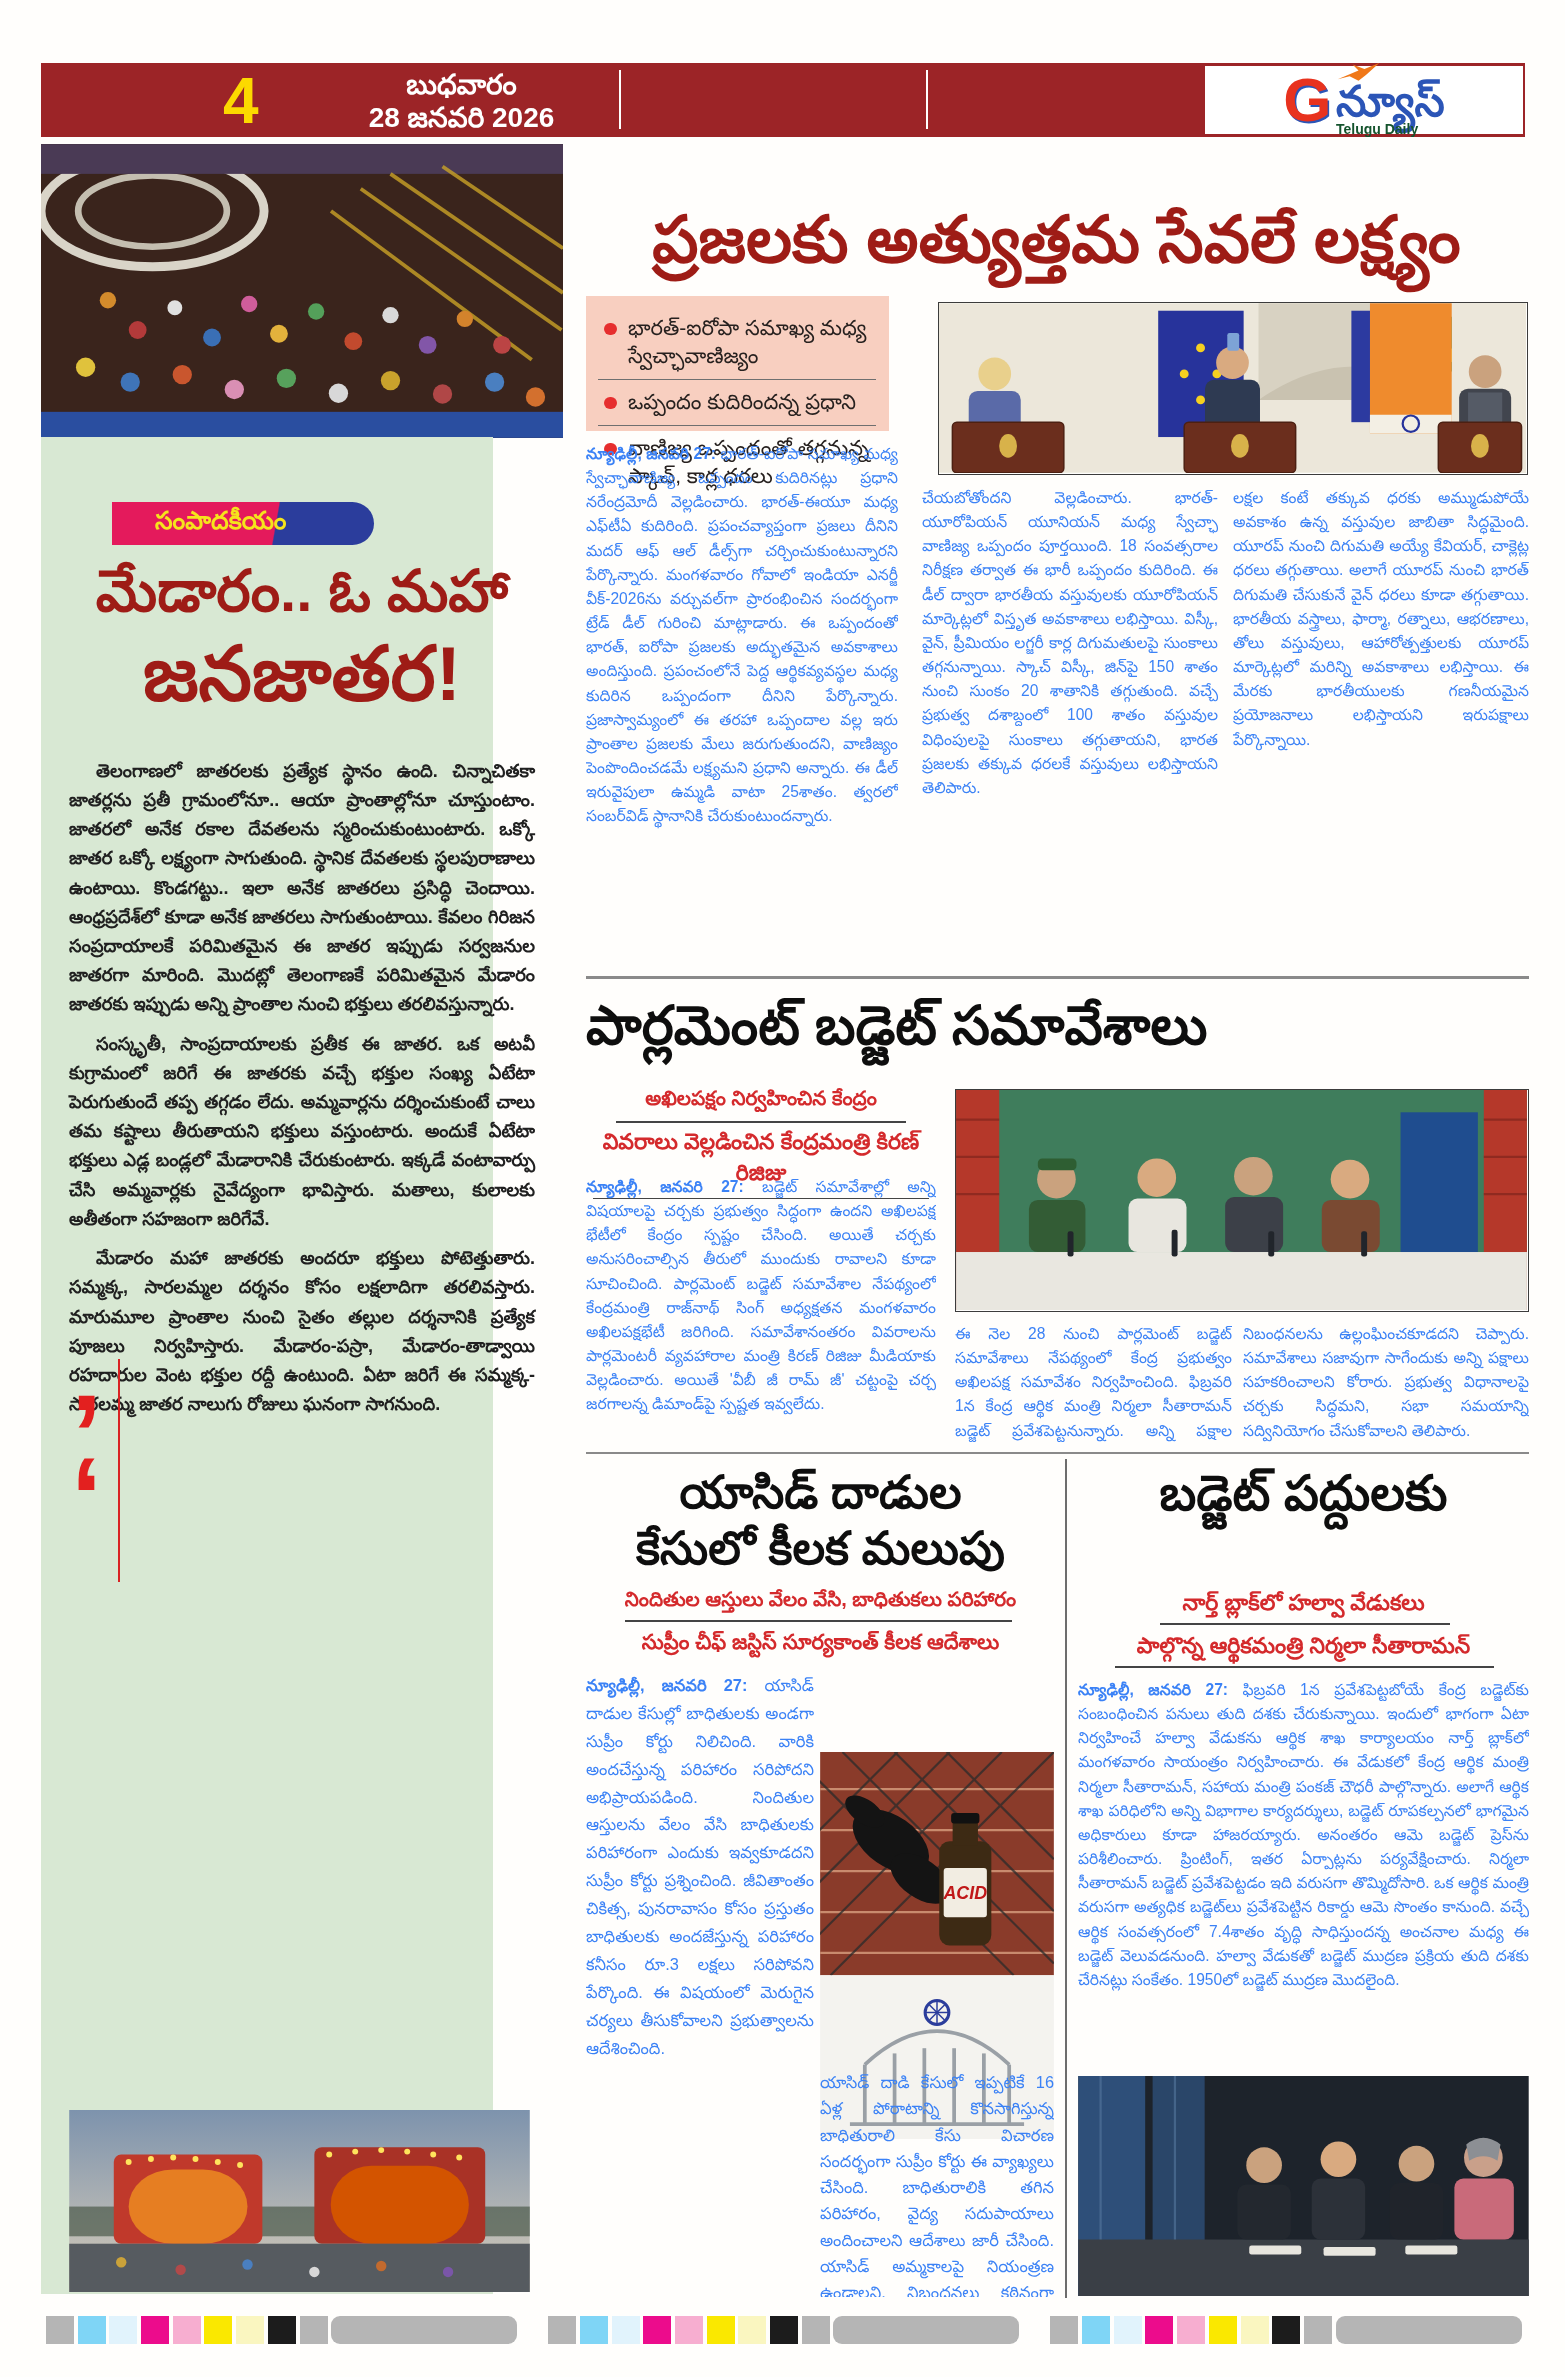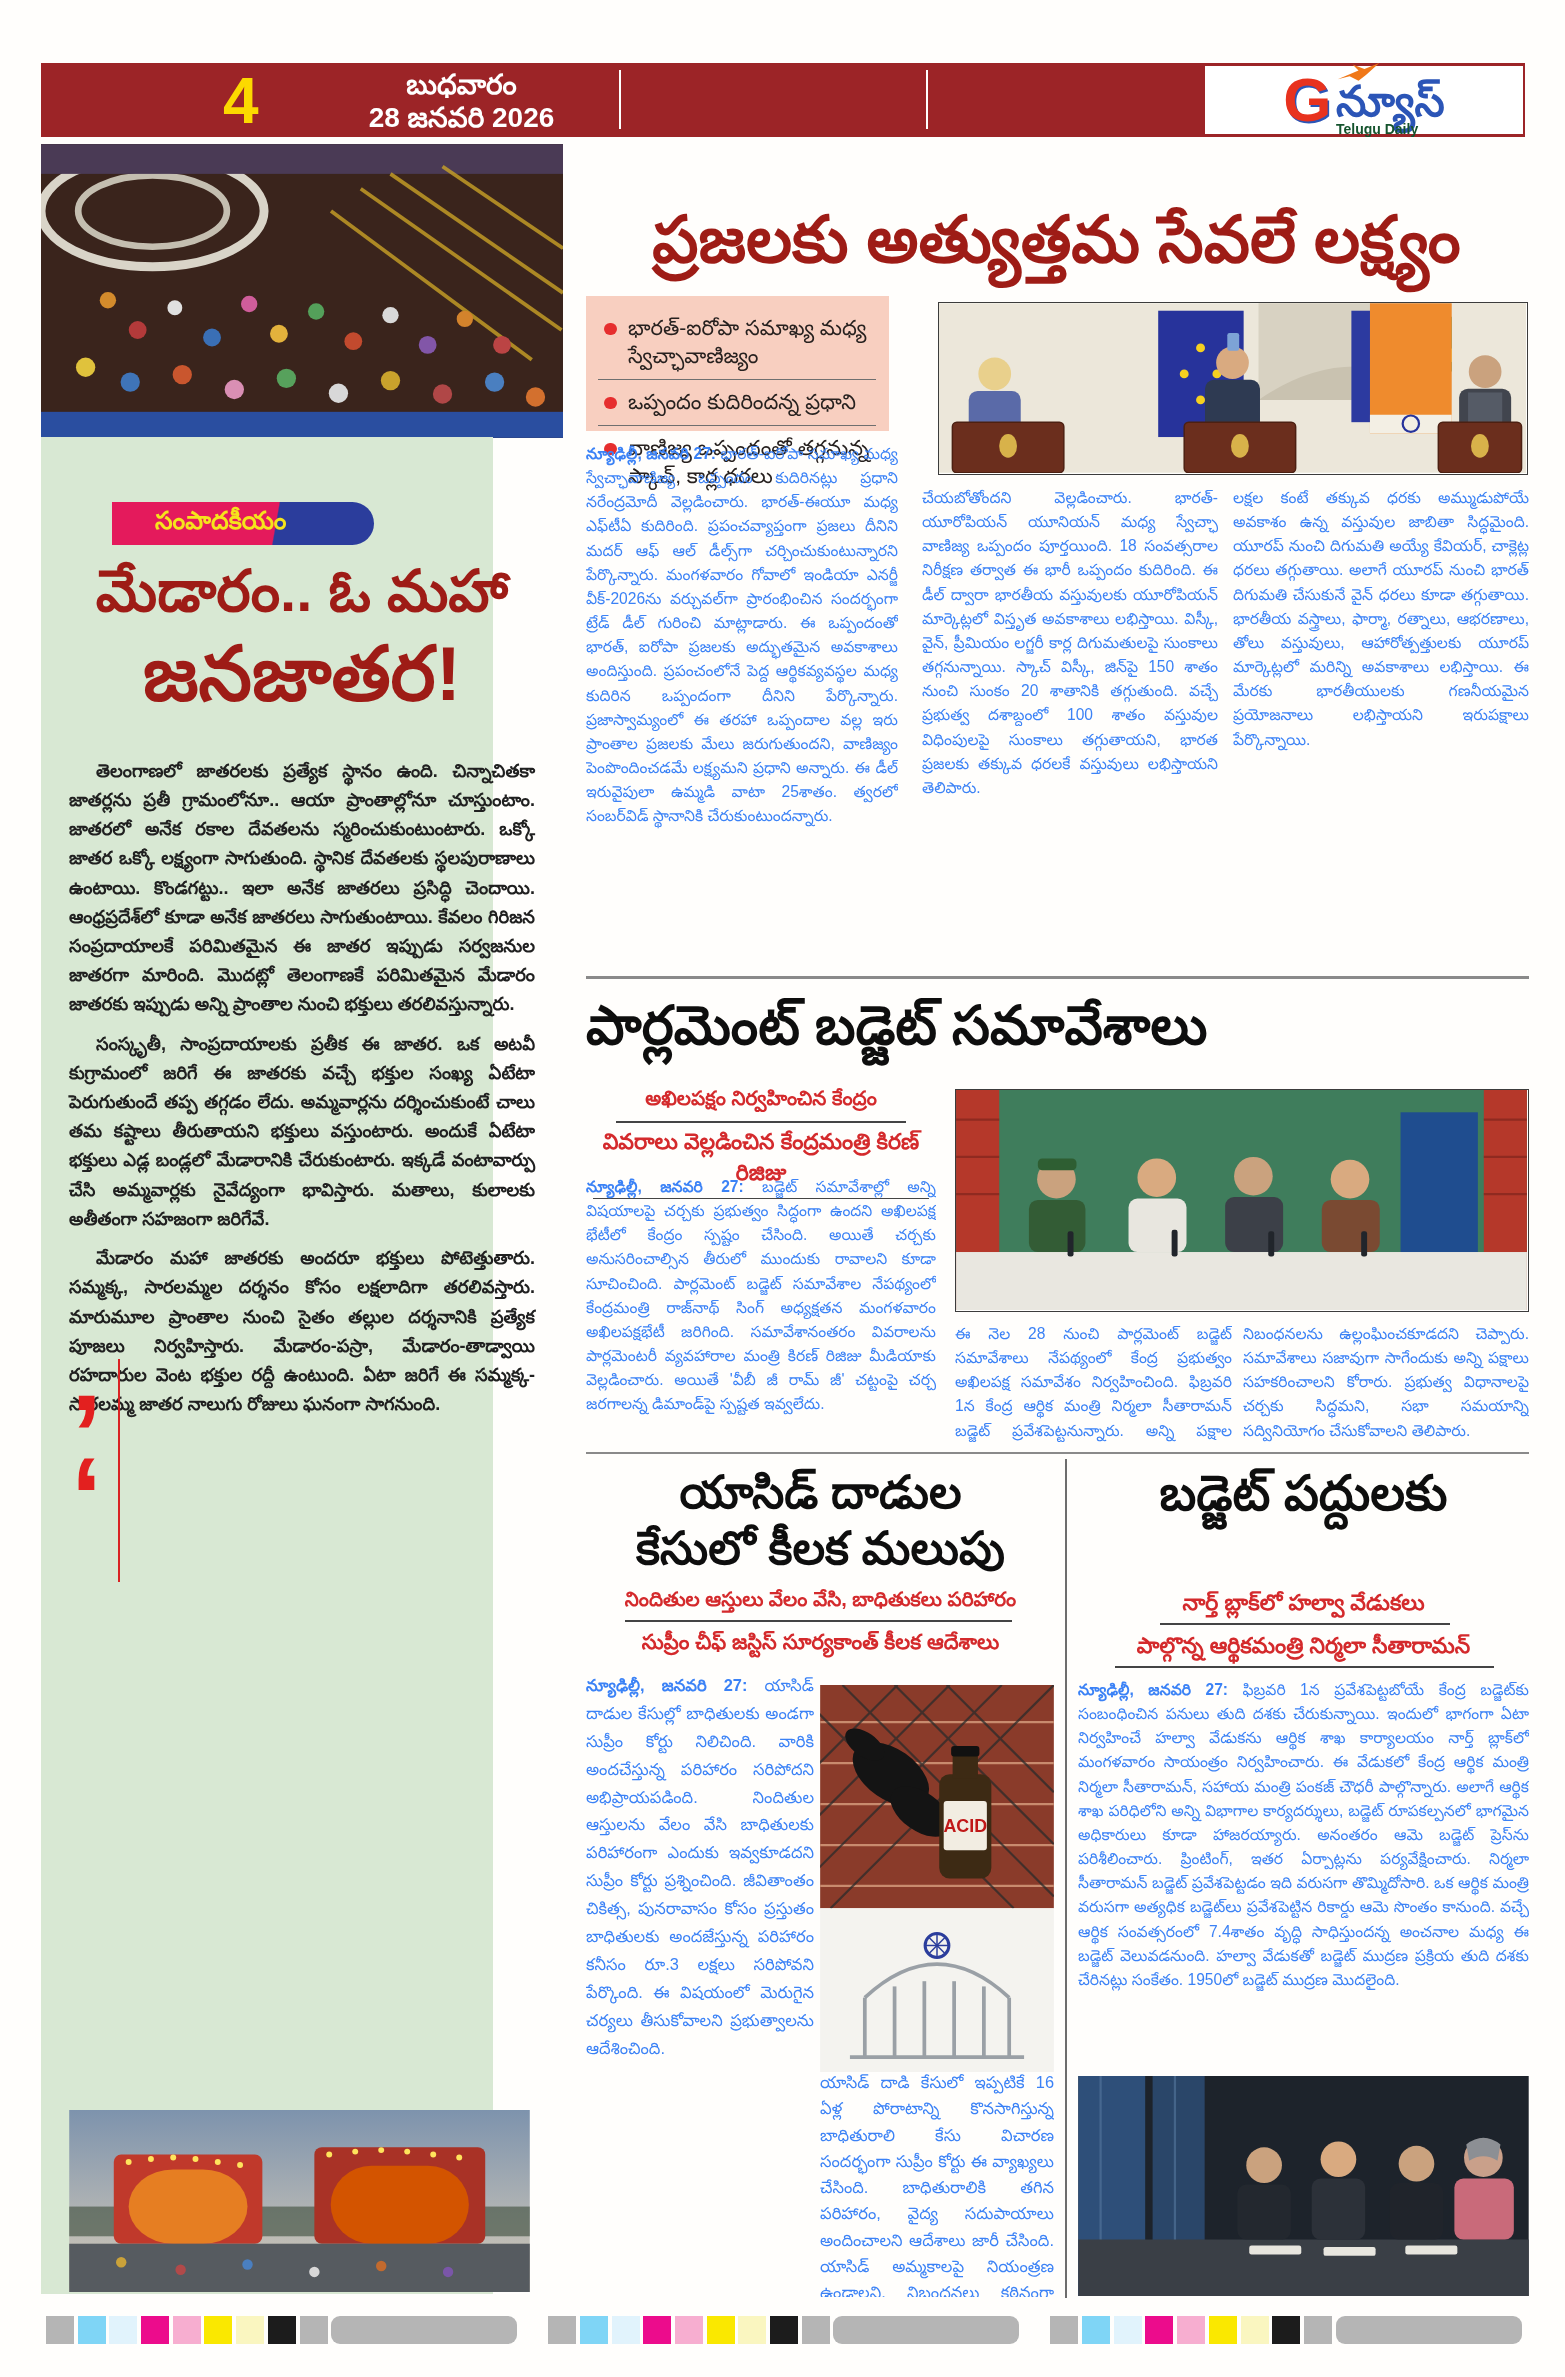--- a/index.html
+++ b/index.html
@@ -326,21 +326,21 @@
   <div class="abs blk-head" style="left:586px;top:1524px;width:469px;font-size:46px;text-align:center;">కేసులో కీలక మలుపు</div>
   <div class="abs red-sub" style="left:586px;top:1588px;width:469px;font-size:20px;">నిందితుల ఆస్తులు వేలం వేసి, బాధితుకలు పరిహారం</div>
   <div class="abs sub-rule" style="left:625px;top:1620px;width:387px;"></div>
   <div class="abs red-sub" style="left:586px;top:1630px;width:469px;font-size:21px;">సుప్రీం చీఫ్ జస్టిస్ సూర్యకాంత్ కీలక ఆదేశాలు</div>
 
   <div class="abs col-txt" style="left:586px;top:1672px;width:228px;height:625px;font-size:16.4px;line-height:1.7;">
     <b class="dl">న్యూఢిల్లీ, జనవరి 27:</b>
     <span>యాసిడ్ దాడుల కేసుల్లో బాధితులకు అండగా సుప్రీం కోర్టు నిలిచింది. వారికి అందచేస్తున్న పరిహారం సరిపోదని అభిప్రాయపడింది. నిందితుల ఆస్తులను వేలం వేసి బాధితులకు పరిహారంగా ఎందుకు ఇవ్వకూడదని సుప్రీం కోర్టు ప్రశ్నించింది. జీవితాంతం చికిత్స, పునరావాసం కోసం ప్రస్తుతం బాధితులకు అందజేస్తున్న పరిహారం కనీసం రూ.3 లక్షలు సరిపోవని పేర్కొంది. ఈ విషయంలో మెరుగైన చర్యలు తీసుకోవాలని ప్రభుత్వాలను ఆదేశించింది.</span>
   </div>
 
-  <div class="abs photo" style="left:820px;top:1685px;width:234px;height:387px;">
+  <div class="abs photo" style="left:820px;top:1752px;width:234px;height:387px;font-style:italic;">
     <svg width="234" height="387" viewBox="0 0 314 520">
       <rect width="314" height="300" fill="#8a3b2a"></rect>
       <g stroke="#c98b6e" stroke-width="3">
         <line x1="0" y1="50" x2="314" y2="50"></line>
           <line x1="0" y1="105" x2="314" y2="105"></line>
         <line x1="0" y1="160" x2="314" y2="160"></line>
           <line x1="0" y1="215" x2="314" y2="215"></line>
         <line x1="0" y1="270" x2="314" y2="270"></line>
       </g>
       <g stroke="#2b2b2b" stroke-width="3" opacity=".75">

